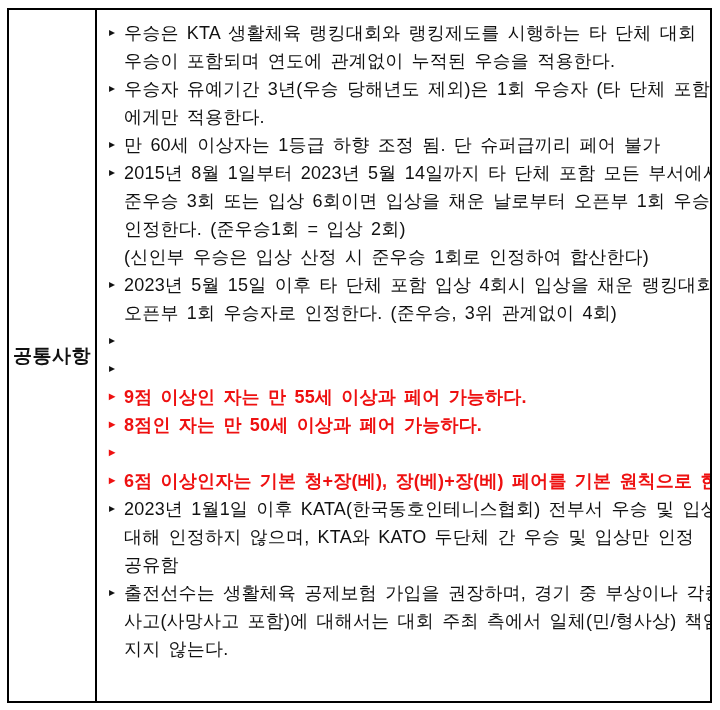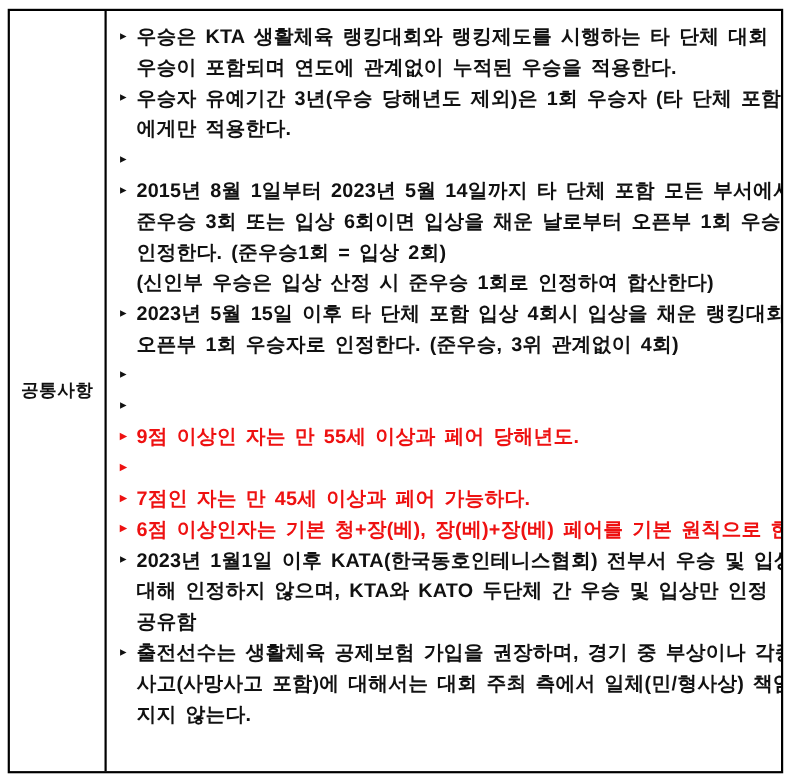--- a/index.html
+++ b/index.html
@@ -23,21 +23,21 @@
     background: #ffffff;
   }
   .label-cell {
     width: 88px;
     min-width: 88px;
     box-sizing: border-box;
     border-right: 2px solid var(--line, #000);
     display: flex;
     align-items: center;
     justify-content: center;
-    font-size: 16px;
+    font-size: 19px;
     font-weight: 700;
     color: var(--ink, #111);
     letter-spacing: 0.5px;
   }
   .content-cell {
     flex: 1;
     box-sizing: border-box;
     padding: 9px 3px 8px 12px;
     overflow: hidden;
   }
@@ -57,21 +57,20 @@
     flex: 0 0 auto;
     width: 15px;
     font-size: 12px;
     line-height: 28px;
     text-align: left;
     transform: translateY(-1px);
   }
   .rule-text {
     white-space: pre;
     letter-spacing: 0.2px;
-    font-weight: bold;
   }
 </style>
 </head>
 <body style="background: rgb(255, 255, 255);">
 
 <div class="doc">
   <div class="rules-table">
     <div class="label-cell">공통사항</div>
     <div class="content-cell">
         <div class="rule-item">
@@ -79,20 +78,21 @@
           <div class="rule-text">우승은 KTA 생활체육 랭킹대회와 랭킹제도를 시행하는 타 단체 대회
 우승이 포함되며 연도에 관계없이 누적된 우승을 적용한다.</div>
         </div>
         <div class="rule-item">
           <span class="bullet">▸</span>
           <div class="rule-text">우승자 유예기간 3년(우승 당해년도 제외)은 1회 우승자 (타 단체 포함)
 에게만 적용한다.</div>
         </div>
         <div class="rule-item">
           <span class="bullet">▸</span>
+          <div class="rule-text">만 60세 이상자는 1등급 하향 조정 됨. 단 슈퍼급끼리 페어 불가</div>
         </div>
         <div class="rule-item">
           <span class="bullet">▸</span>
           <div class="rule-text">2015년 8월 1일부터 2023년 5월 14일까지 타 단체 포함 모든 부서에서
 준우승 3회 또는 입상 6회이면 입상을 채운 날로부터 오픈부 1회 우승자로
 인정한다. (준우승1회 = 입상 2회)
 (신인부 우승은 입상 산정 시 준우승 1회로 인정하여 합산한다)</div>
         </div>
         <div class="rule-item">
           <span class="bullet">▸</span>
@@ -100,28 +100,28 @@
 오픈부 1회 우승자로 인정한다. (준우승, 3위 관계없이 4회)</div>
         </div>
         <div class="rule-item">
           <span class="bullet">▸</span>
         </div>
         <div class="rule-item">
           <span class="bullet">▸</span>
         </div>
         <div class="rule-item red">
           <span class="bullet">▸</span>
-          <div class="rule-text">9점 이상인 자는 만 55세 이상과 페어 당해년도.</div>
+          <div class="rule-text">9점 이상인 자는 만 55세 이상과 페어 가능하다.</div>
         </div>
         <div class="rule-item red">
           <span class="bullet">▸</span>
+          <div class="rule-text">8점인 자는 만 50세 이상과 페어 가능하다.</div>
         </div>
         <div class="rule-item red">
           <span class="bullet">▸</span>
-          <div class="rule-text">7점인 자는 만 45세 이상과 페어 가능하다.</div>
         </div>
         <div class="rule-item red">
           <span class="bullet">▸</span>
           <div class="rule-text">6점 이상인자는 기본 청+장(베), 장(베)+장(베) 페어를 기본 원칙으로 한다.</div>
         </div>
         <div class="rule-item">
           <span class="bullet">▸</span>
           <div class="rule-text">2023년 1월1일 이후 KATA(한국동호인테니스협회) 전부서 우승 및 입상에
 대해 인정하지 않으며, KTA와 KATO 두단체 간 우승 및 입상만 인정
 공유함</div>

